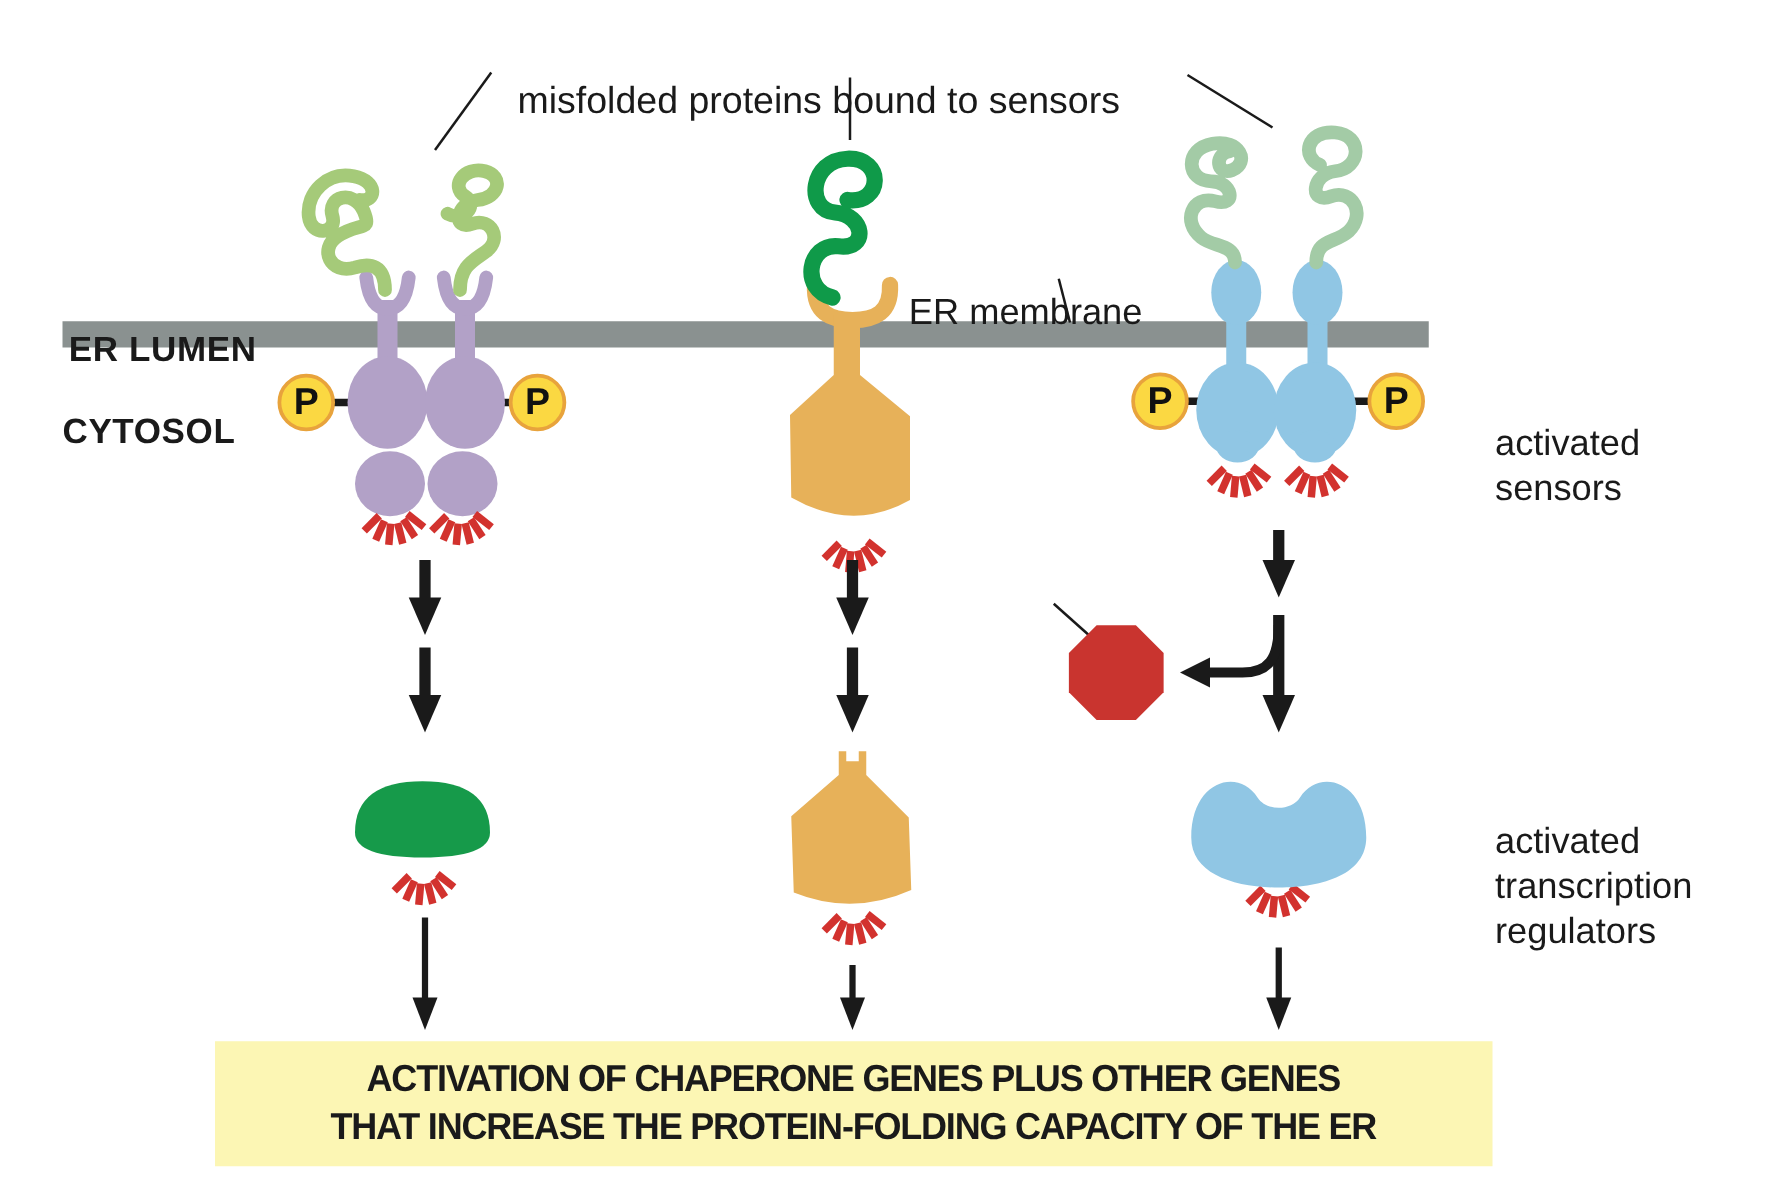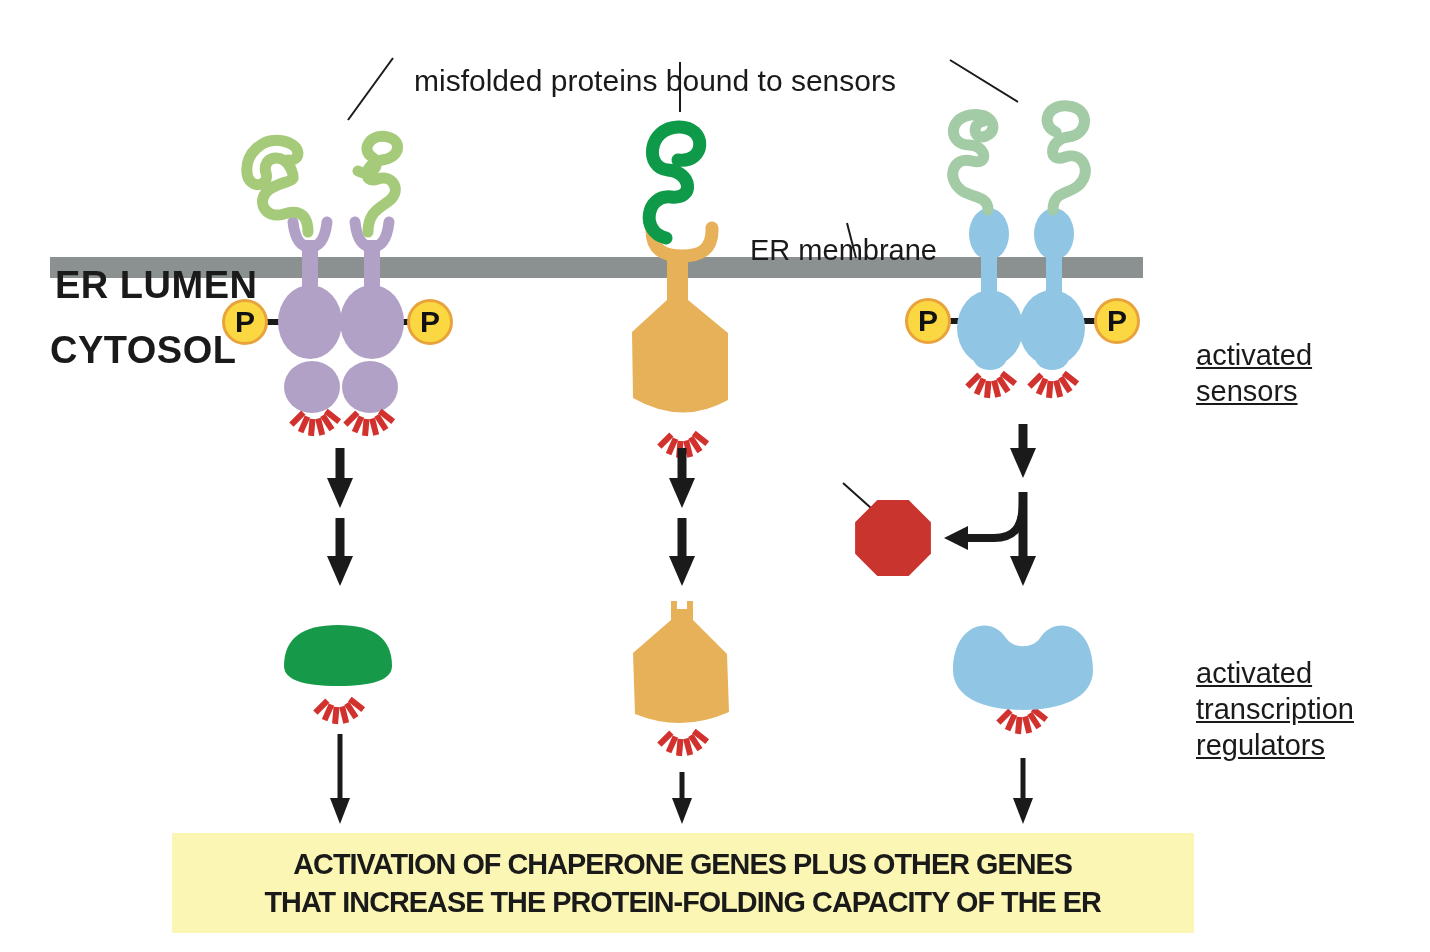--- a/index.html
+++ b/index.html
@@ -3,22 +3,22 @@
 <meta charset="utf-8">
 <style>
   html,body{margin:0;padding:0;background:#ffffff;}
   #stage{
     position:relative;width:1430px;height:952px;background:#fff;overflow:hidden;
     font-family:"Liberation Sans", sans-serif;color:var(--text_black,#1a1a1a);
   }
   #stage svg{position:absolute;left:0;top:0;}
   .lbl{position:absolute;white-space:pre-line;line-height:1.2;margin-top:43px;}
   .title{font-size:30px;}
-  .side-label{font-size:29px;line-height:36px;text-decoration:underline;}
-  .compartment{font-size:38px;font-weight:bold;letter-spacing:.5px;}
+  .side-label{font-size:29px;line-height:36px;}
+  .compartment{font-size:28px;font-weight:bold;letter-spacing:.5px;}
   .membrane-label{font-size:29px;}
   .p-badge{
     position:absolute;width:46px;height:46px;border-radius:50%;
     background:var(--phosphate_yellow,#fbd842);
     border:3px solid var(--phosphate_border,#e8a33c);
     box-sizing:border-box;display:flex;align-items:center;justify-content:center;
     font-size:30px;font-weight:bold;color:#111;
   }
   .outcome-box{
     position:absolute;left:172px;top:833px;width:1022px;height:100px;
@@ -181,21 +181,21 @@
       <line class="blk" stroke-width="5" x1="1023" y1="758" x2="1023" y2="800"></line>
       <polygon class="blk-f" points="1013,798 1033,798 1023,824"></polygon>
     </g>
   </svg>
 
   <div class="lbl title" style="left:655px;top:20px;transform:translateX(-50%);">misfolded proteins bound to sensors</div>
 
   <div class="lbl compartment" style="left:55px;top:220px;">ER LUMEN</div>
   <div class="lbl compartment" style="left:50px;top:285px;">CYTOSOL</div>
 
-  <div class="lbl membrane-label" style="left:750px;top:190px;">ER membrane</div>
+  <div class="lbl membrane-label" style="left:727px;top:190px;">ER membrane</div>
 
 
   <div class="lbl side-label" style="left:1196px;top:294px;">activated
 sensors</div>
 
   <div class="lbl side-label" style="left:1196px;top:612px;">activated
 transcription
 regulators</div>
 
   <div class="p-badge" style="left:222px;top:299px;">

